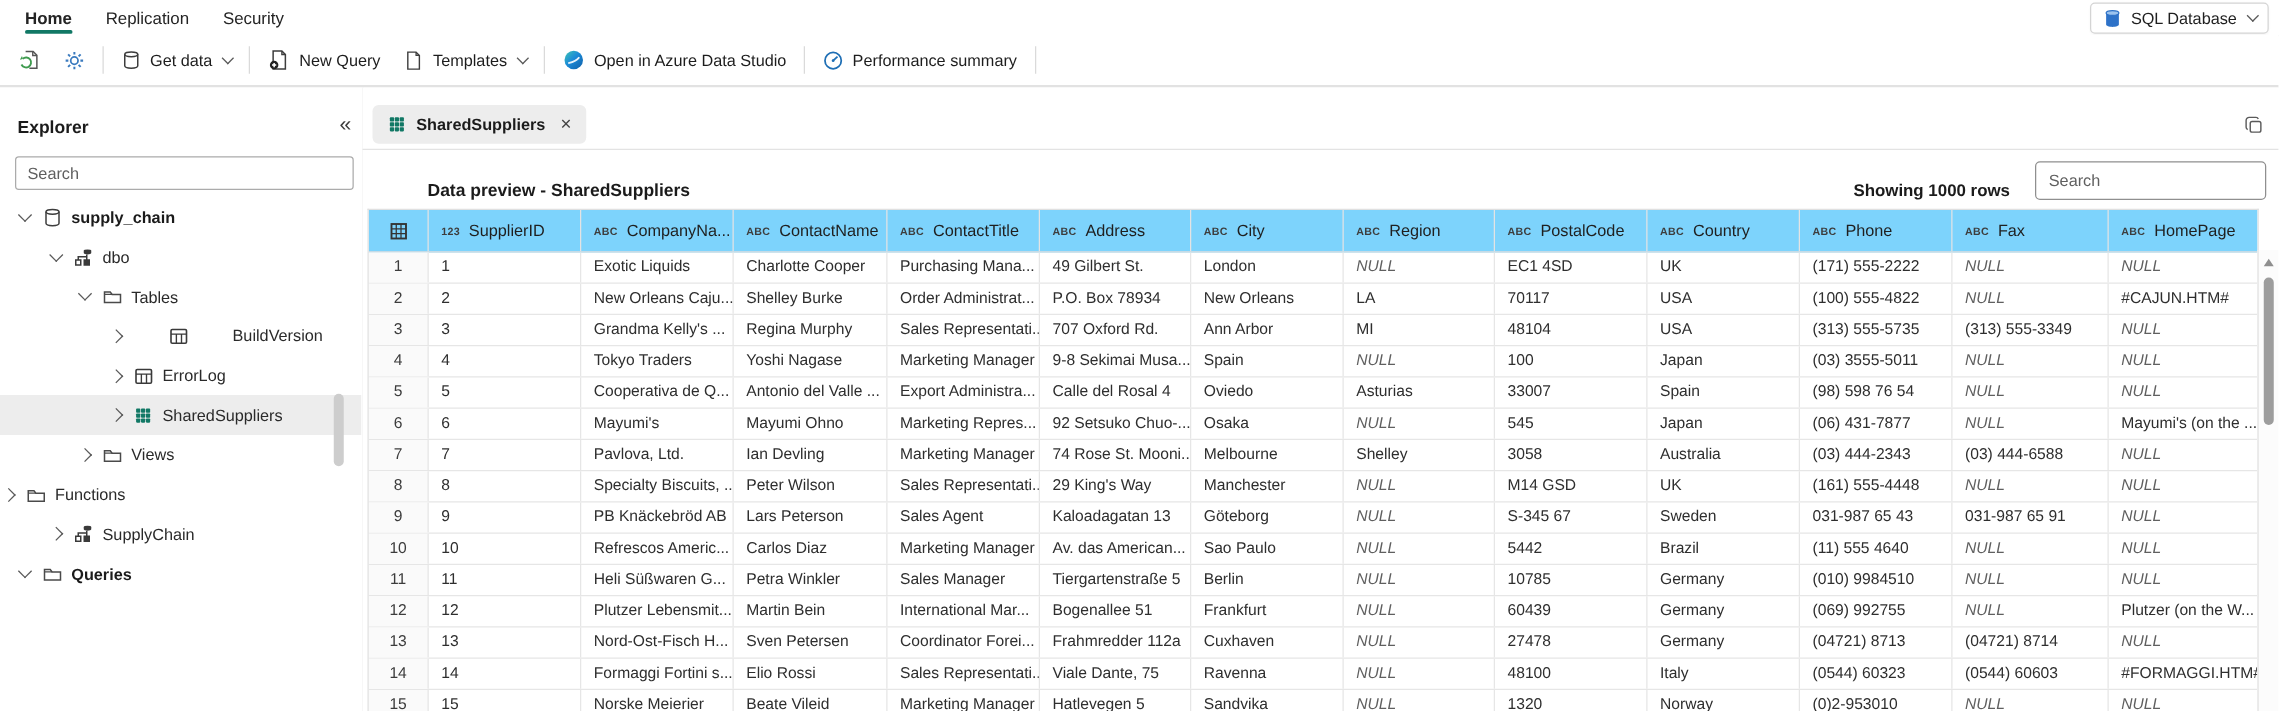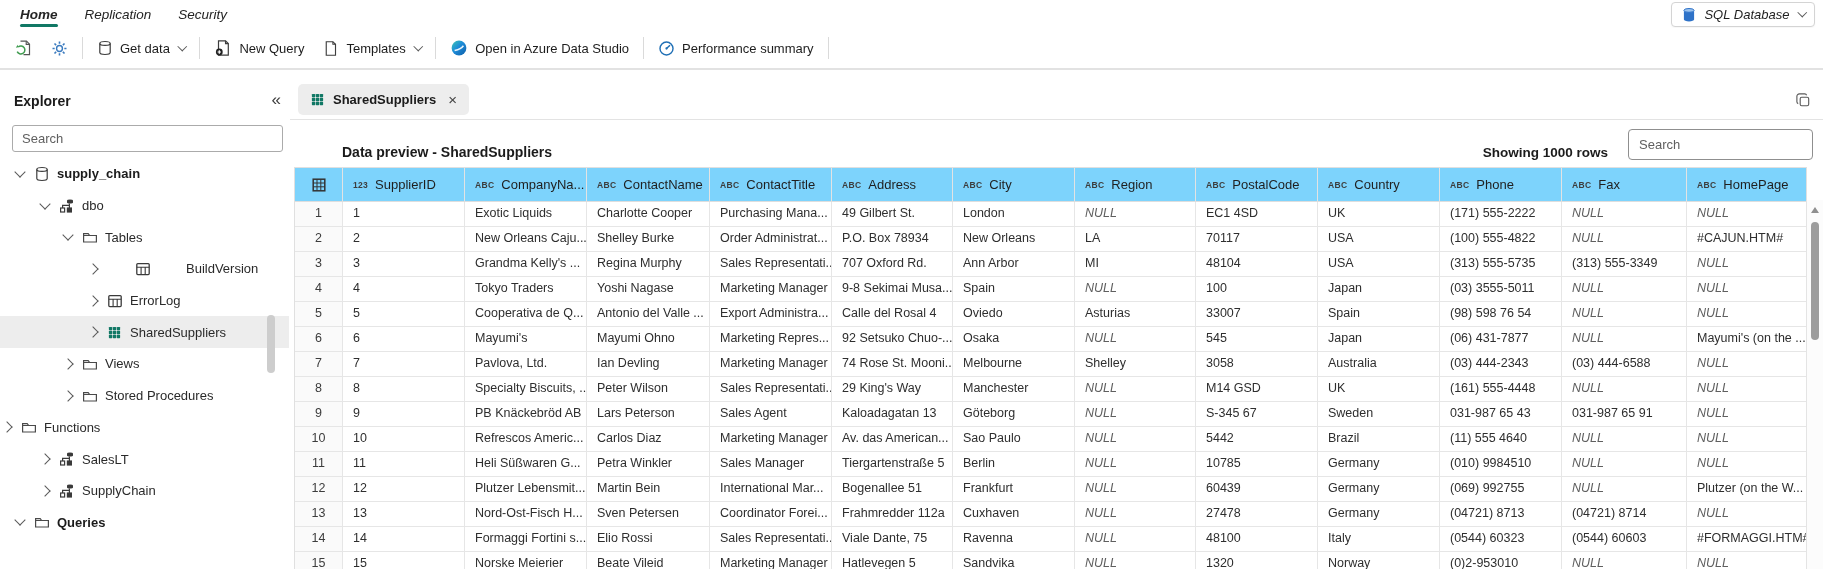--- a/index.html
+++ b/index.html
@@ -1,21 +1,21 @@
 <!DOCTYPE html>
 <html><head>
 <meta charset="utf-8">
 <style>
   html,body{margin:0;padding:0;background:#fff;}
   .stage{position:relative;width:1823px;height:569px;overflow:hidden;background:#fff;
          font-family:"Liberation Sans",sans-serif;color:#1f1f1f;-webkit-font-smoothing:antialiased;}
 
   
   .menubar{position:absolute;left:0;top:0;right:0;height:28px;display:flex;align-items:center;
-           border-bottom:1px solid #ededed;background:#fff;font-style:italic;}
+           border-bottom:1px solid #ededed;background:#fff;}
   .menu-item{font-size:13.5px;color:#242424;margin-right:27px;position:relative;height:27px;
              display:flex;align-items:center;cursor:default;}
   .menu-item:first-child{margin-left:20px;}
   .menu-item.active{font-weight:700;}
   .menu-item.active::after{content:"";position:absolute;left:0;right:0;bottom:1px;height:3px;
              border-radius:2px;background:var(--accent,#117865);}
   .workload{position:absolute;right:8px;top:2px;height:23px;display:flex;align-items:center;gap:7px;
             border:1px solid #d4d4d4;border-radius:4px;padding:0 9px;background:#fff;font-size:13px;
             box-shadow:0 1px 2px rgba(0,0,0,.04);}
 
@@ -289,60 +289,31 @@
             <span class="chev right"></span>
           </span>
           <span class="ticon">
             <svg width="16" height="16" viewBox="0 0 16 16">
               <path d="M1.6 13V4.6h4.6l1.5 1.9h6.7V13z" fill="none" stroke="#4a4a4a" stroke-width="1.2"></path>
               <path d="M1.6 6.5h6.1" stroke="#4a4a4a" stroke-width="1"></path>
             </svg>
           </span>
           <span class="tlabel">Views</span>
         </div>
-        <div class="tree-item" style="padding-left: 61px;">
+        <div class="tree-item" style="">
           <span class="tw">
             <span class="chev right"></span>
           </span>
           <span class="ticon">
             <svg width="16" height="16" viewBox="0 0 16 16">
               <path d="M1.6 13V4.6h4.6l1.5 1.9h6.7V13z" fill="none" stroke="#4a4a4a" stroke-width="1.2"></path>
               <path d="M1.6 6.5h6.1" stroke="#4a4a4a" stroke-width="1"></path>
             </svg>
           </span>
-          <span class="tlabel">Stored Procedures</span>
-        </div>
-        <div class="tree-item" style="">
-          <span class="tw">
-            <span class="chev right"></span>
-          </span>
-          <span class="ticon">
-            <svg width="16" height="16" viewBox="0 0 16 16">
-              <path d="M1.6 13V4.6h4.6l1.5 1.9h6.7V13z" fill="none" stroke="#4a4a4a" stroke-width="1.2"></path>
-              <path d="M1.6 6.5h6.1" stroke="#4a4a4a" stroke-width="1"></path>
-            </svg>
-          </span>
           <span class="tlabel">Functions</span>
-        </div>
-        <div class="tree-item" style="padding-left: 38px;">
-          <span class="tw">
-            <span class="chev right"></span>
-          </span>
-          <span class="ticon">
-            <svg width="16" height="16" viewBox="0 0 16 16">
-              <g fill="none" stroke="#3a3a3a" stroke-width="1.2">
-                <rect x="1.6" y="10" width="4" height="4"></rect>
-                <rect x="8.4" y="10" width="4" height="4" fill="#3a3a3a"></rect>
-                <path d="M3.6 10V7.3h6.8V10M10.4 7.3V5.6"></path>
-              </g>
-              <ellipse cx="11" cy="2.6" rx="3" ry="1.1" fill="#3a3a3a"></ellipse>
-              <path d="M8 2.6v1.8c0 .6 1.34 1.1 3 1.1s3-.5 3-1.1V2.6z" fill="#3a3a3a"></path>
-            </svg>
-          </span>
-          <span class="tlabel">SalesLT</span>
         </div>
         <div class="tree-item" style="padding-left: 38px;">
           <span class="tw">
             <span class="chev right"></span>
           </span>
           <span class="ticon">
             <svg width="16" height="16" viewBox="0 0 16 16">
               <g fill="none" stroke="#3a3a3a" stroke-width="1.2">
                 <rect x="1.6" y="10" width="4" height="4"></rect>
                 <rect x="8.4" y="10" width="4" height="4" fill="#3a3a3a"></rect>

